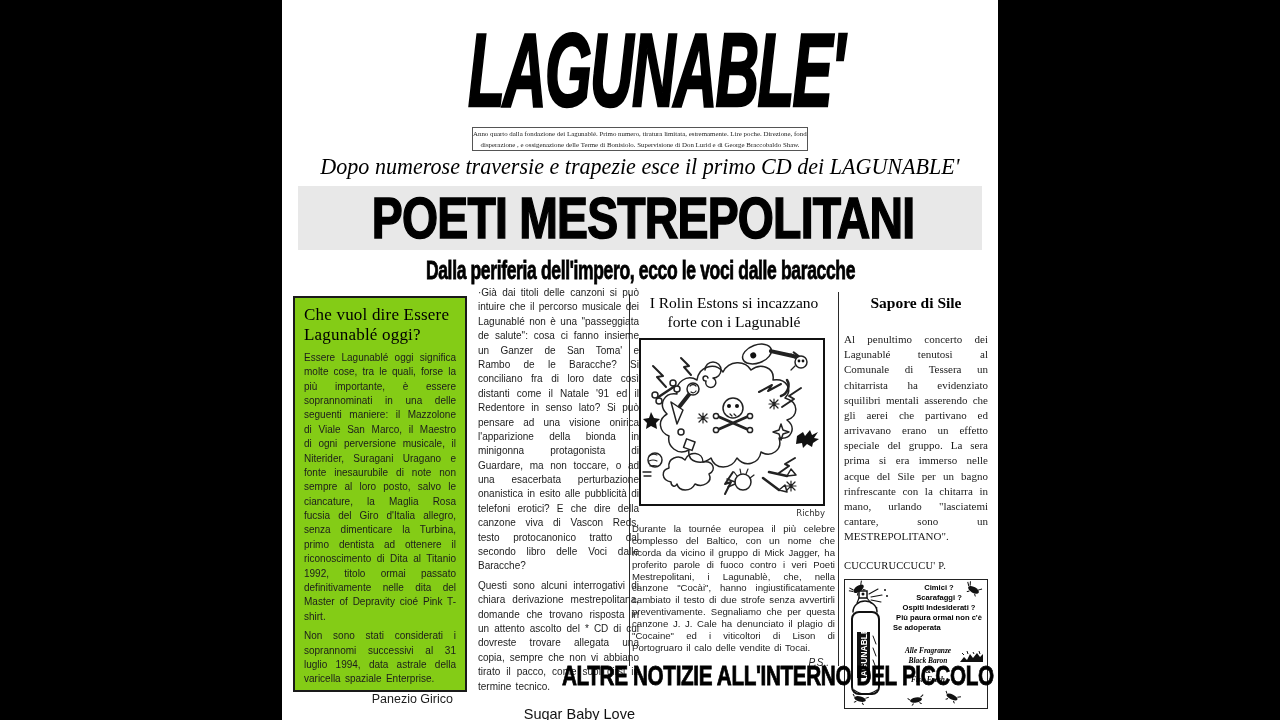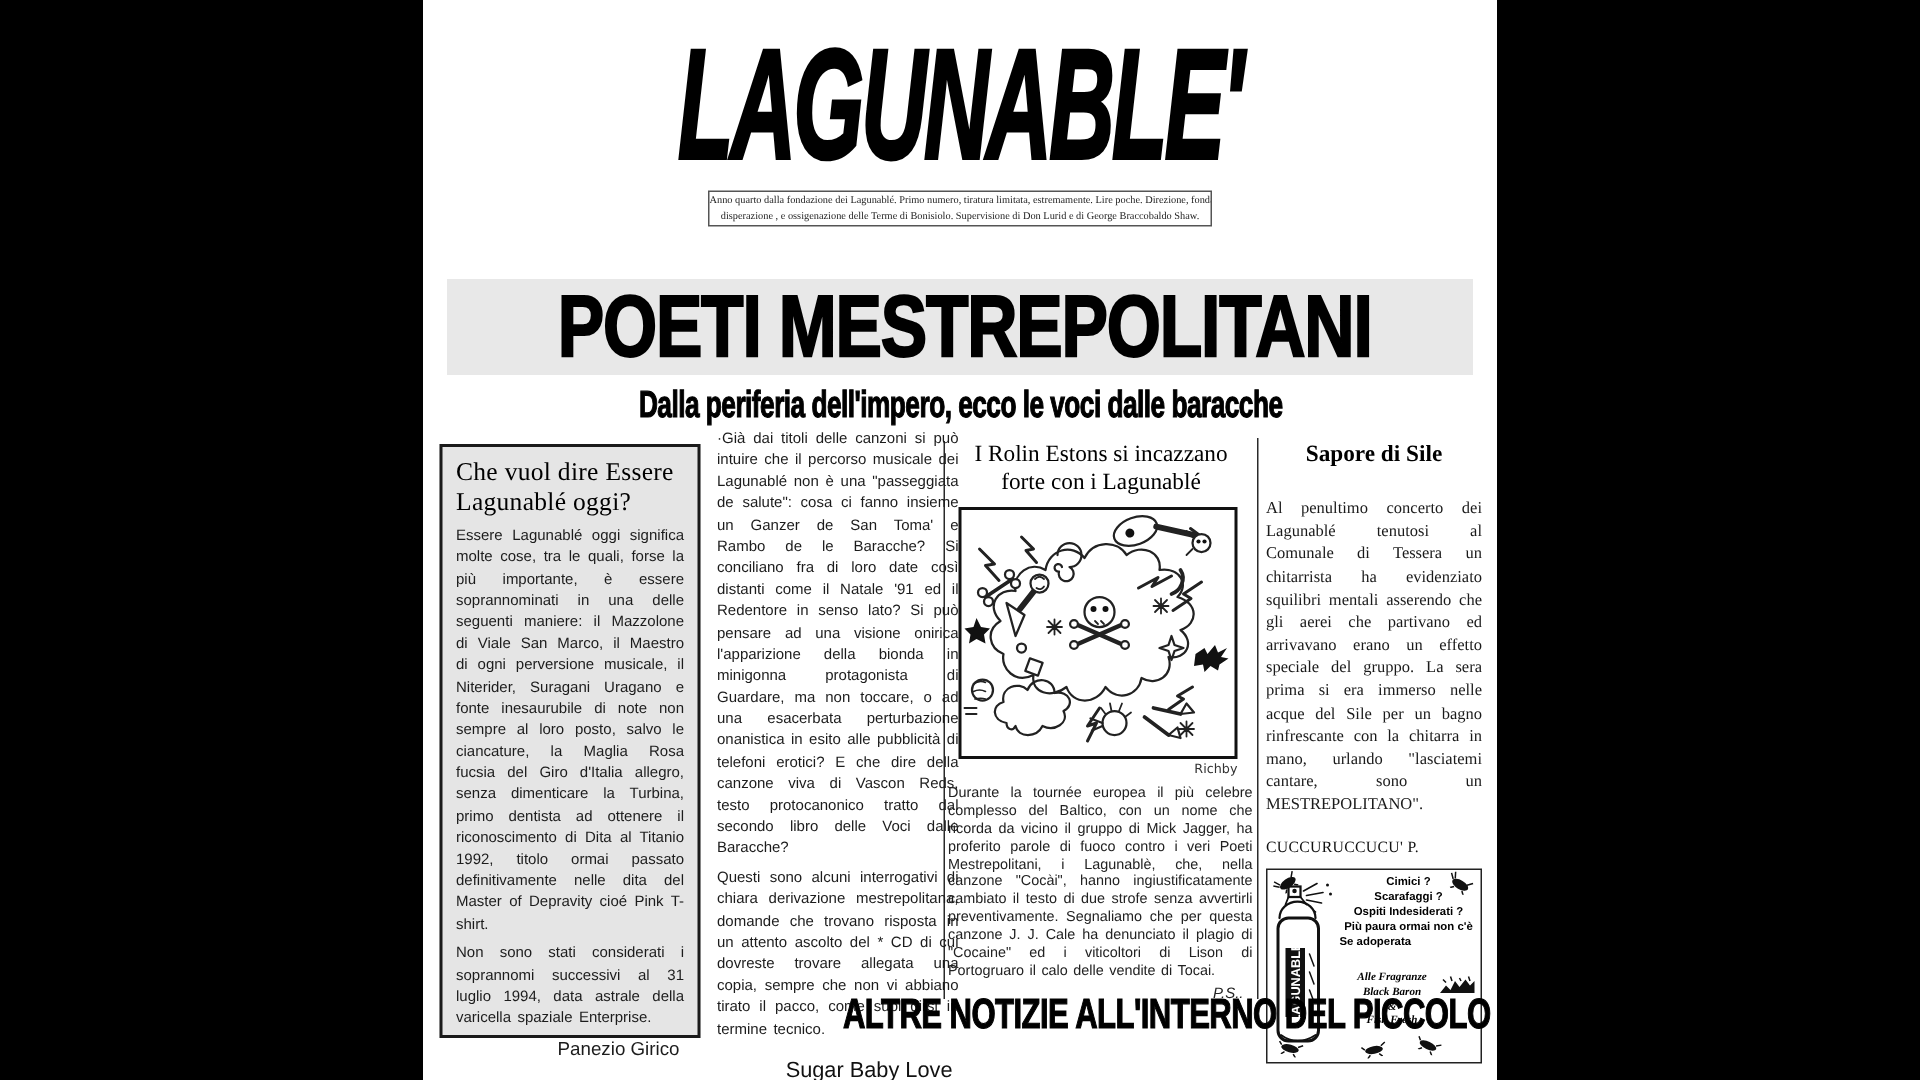--- a/index.html
+++ b/index.html
@@ -7,21 +7,21 @@
     width:1280px;height:720px;background:#000;position:relative;overflow:hidden;
     font-family:"Liberation Sans",sans-serif;color:#111;
   }
   .paper{
     position:absolute;left:282px;top:0;width:716px;height:720px;background:#fff;
   }
   
   .masthead-title{
     position:absolute;top:18px;left:0;width:100%;text-align:center;
     font-family:"Liberation Sans",sans-serif;font-weight:bold;font-style:italic;
-    font-size:104px;line-height:104px;white-space:nowrap;color:#000;
+    font-size:104px;line-height:104px;white-space:nowrap;color:#000;padding-left:16px;
   }
   .masthead-title span{display:inline-block;transform:scaleX(0.58);transform-origin:center;
     -webkit-text-stroke:2.5px #000;letter-spacing:-3px;}
   .masthead-info{
     position:absolute;top:127px;left:50%;transform:translateX(-50%);
     width:336px;height:24px;border:1px solid #555;background:#fff;
     font-family:"Liberation Serif",serif;font-size:6.9px;line-height:10.5px;
     text-align:center;color:#222;overflow:hidden;padding-top:1px;box-sizing:border-box;
     white-space:nowrap;
   }
@@ -49,21 +49,21 @@
     transform:scaleX(0.70);transform-origin:center;-webkit-text-stroke:0.8px #000;
     letter-spacing:-0.5px;
   }
   
   .vrule{position:absolute;width:1px;background:#2a2a2a;}
   .vrule.r1{left:347px;top:294px;height:372px;}
   .vrule.r2{left:556px;top:292px;height:374px;}
 
   .col1-box{
     position:absolute;left:11px;top:296px;width:174px;height:396px;
-    border:2px solid #1a1a1a;box-sizing:border-box;padding:7px 9px 0 9px;background:#e5e5e5;
+    border:2px solid #1a1a1a;box-sizing:border-box;padding:7px 9px 0 9px;background:#84cc16;
   }
   .col1-title{
     font-family:"Liberation Serif",serif;font-size:17px;line-height:1.2;
     letter-spacing:0.2px;color:#000;
   }
   .col1-body p, .col2 p{
     margin:5px 0 0 0;text-align:justify;font-size:10px;line-height:1.44;
     color:#1c1c1c;word-spacing:1.5px;
   }
   .col1-sig{
@@ -144,20 +144,23 @@
 <div class="paper">
 
   <div class="masthead-title">
     <span>LAGUNABLE'</span>
   </div>
   <div class="masthead-info">
     <div>Anno quarto dalla fondazione dei Lagunablé.  Primo numero, tiratura limitata, estremamente.  Lire poche.  Direzione, fondazione,</div>
     <div>disperazione , e ossigenazione delle Terme di Bonisiolo.  Supervisione di  Don Lurid e di  George Braccobaldo Shaw.</div>
   </div>
 
+  <div class="kicker">
+    <span>Dopo numerose traversie e trapezie esce il primo CD dei LAGUNABLE'</span>
+  </div>
   <div class="headline-strip">
     <div class="headline-main">POETI MESTREPOLITANI</div>
   </div>
   <div class="subhead">
     <span>Dalla periferia dell'impero, ecco le voci dalle baracche</span>
   </div>
 
   <div class="vrule r1"></div>
   <div class="vrule r2"></div>
 

